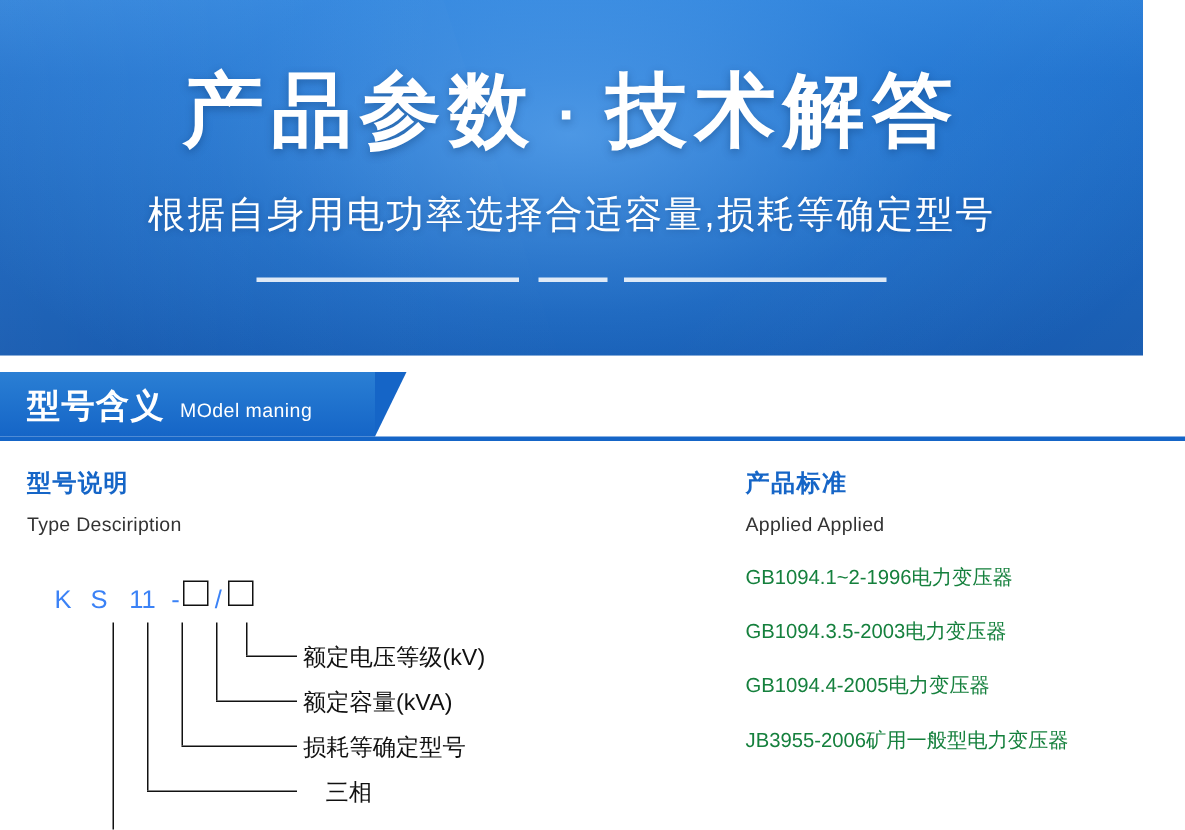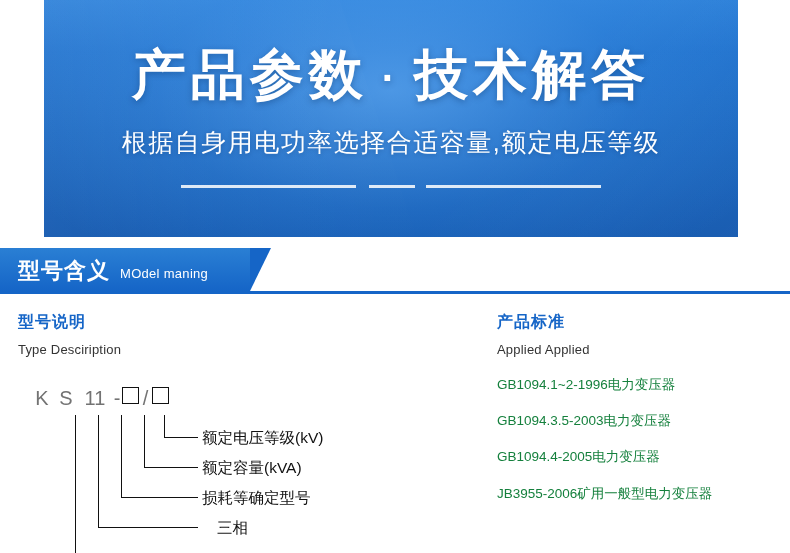--- a/index.html
+++ b/index.html
@@ -16,26 +16,25 @@
   .page {
     position: relative;
     width: 790px;
     height: 553px;
     overflow: hidden;
   }
 
   
   .hero {
     position: relative;
-    width: 694px;
+    width: 762px;
     height: 237px;
     background: #1565c7;
     background: linear-gradient(180deg, #2b7fd8 0%, #1b6ecb 22%, #1462bd 55%, #1056ae 100%);
     overflow: hidden;
-    margin-left: 44px;
   }
   .hero-glow {
     position: absolute;
     left: 50%;
     top: -120px;
     transform: translateX(-50%);
     width: 860px;
     height: 420px;
     background: radial-gradient(ellipse at center, rgba(120,190,255,0.55) 0%, rgba(80,160,240,0.25) 40%, rgba(20,100,195,0) 70%);
     pointer-events: none;
@@ -203,22 +202,22 @@
   .model {
     position: relative;
     margin-top: 30px;
     height: 190px;
     width: 450px;
   }
   .code-row {
     position: absolute;
     left: 12px;
     top: 0;
-    font-size: 20px;
-    color: #737373;
+    font-size: 17px;
+    color: #3b82f6;
     letter-spacing: 0px;
     white-space: nowrap;
   }
   .code-row span { display: inline-block; }
   .code-k  { width: 24px; text-align: center; }
   .code-s  { width: 24px; text-align: center; }
   .code-11 { width: 34px; text-align: center; }
   .code-dash { width: 10px; text-align: center; }
   .sqbox {
     width: 15px;
@@ -249,21 +248,21 @@
 <div class="page">
 
   <div class="hero">
     <div class="hero-glow"></div>
     <div class="hero-diag"></div>
     <div class="hero-diag2"></div>
     <div class="hero-inner">
       <div class="hero-title">
         <span>产品参数</span><span class="dot">·</span><span>技术解答</span>
       </div>
-      <div class="hero-sub">根据自身用电功率选择合适容量,额定电压等级</div>
+      <div class="hero-sub">根据自身用电功率选择合适容量,损耗等确定型号</div>
       <div class="hero-rule">
         <div class="seg left"></div>
         <div class="seg mid"></div>
         <div class="seg right"></div>
       </div>
     </div>
   </div>
 
   <div class="section-bar">
     <div class="bar-blue"></div>

